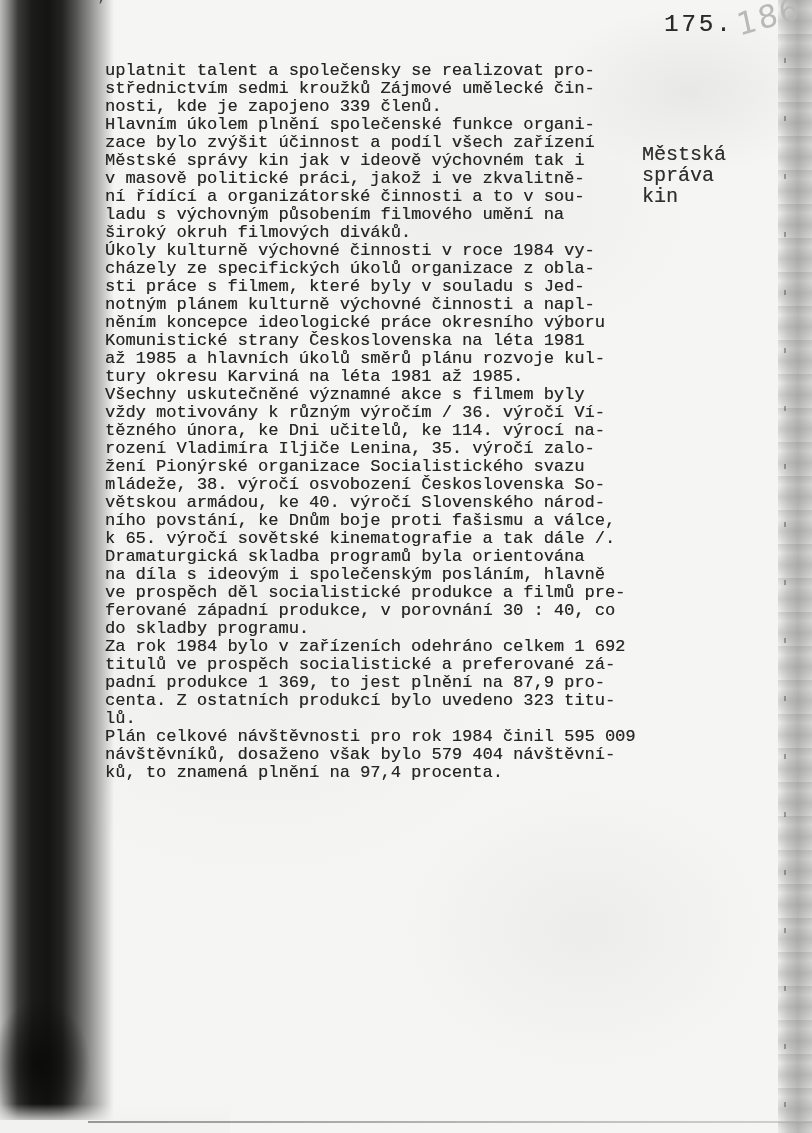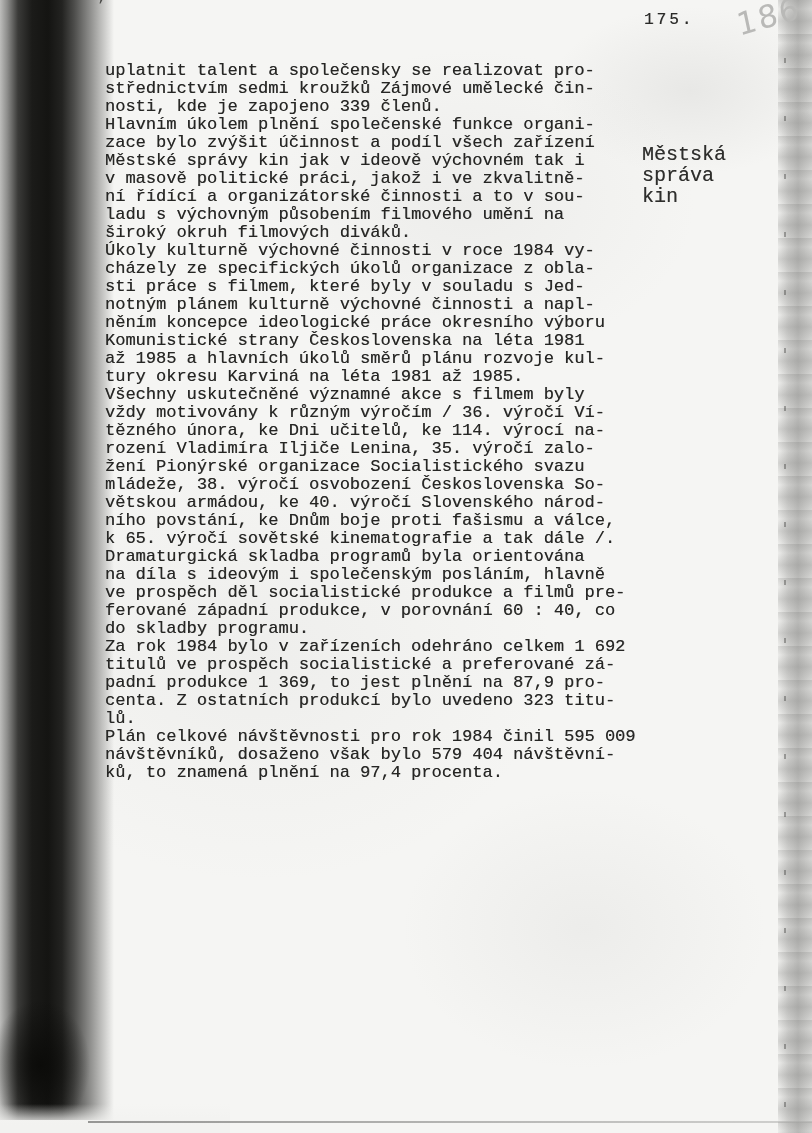--- a/index.html
+++ b/index.html
@@ -72,22 +72,22 @@
   .top-mark {
     position: absolute;
     left: 96px; top: -4px;
     font-size: 18px;
     color: #4a4a48;
   }
 
   
   .page-num-typed {
     position: absolute;
-    left: 644px; top: 11px;
-    font-size: 16px;
+    left: 664px; top: 11px;
+    font-size: 24px;
     letter-spacing: 3px;
     color: #2a2a28;
     text-shadow: 0.4px 0.4px 0.6px rgba(40,40,40,0.55);
   }
   
   .page-num-hand {
     position: absolute;
     left: 736px; top: -2px;
     font-family: "DejaVu Sans", sans-serif;
     font-size: 31px;
@@ -166,21 +166,21 @@
 tězného února, ke Dni učitelů, ke 114. výrocí na-
 rození Vladimíra Iljiče Lenina, 35. výročí zalo-
 žení Pionýrské organizace Socialistického svazu
 mládeže, 38. výročí osvobození Československa So-
 větskou armádou, ke 40. výročí Slovenského národ-
 ního povstání, ke Dnům boje proti fašismu a válce,
 k 65. výročí sovětské kinematografie a tak dále /.</p>
     <p>Dramaturgická skladba programů byla orientována
 na díla s ideovým i společenským posláním, hlavně
 ve prospěch děl socialistické produkce a filmů pre-
-ferované západní produkce, v porovnání 60 : 40, co
+ferované západní produkce, v porovnání 30 : 40, co
 do skladby programu.</p>
     <p>Za rok 1984 bylo v zařízeních odehráno celkem 1 692
 titulů ve prospěch socialistické a preferované zá-
 padní produkce 1 369, to jest plnění na 87,9 pro-
 centa. Z ostatních produkcí bylo uvedeno 323 titu-
 lů.</p>
     <p>Plán celkové návštěvnosti pro rok 1984 činil 595 009
 návštěvníků, dosaženo však bylo 579 404 návštěvní-
 ků, to znamená plnění na 97,4 procenta.</p>
   </div>

